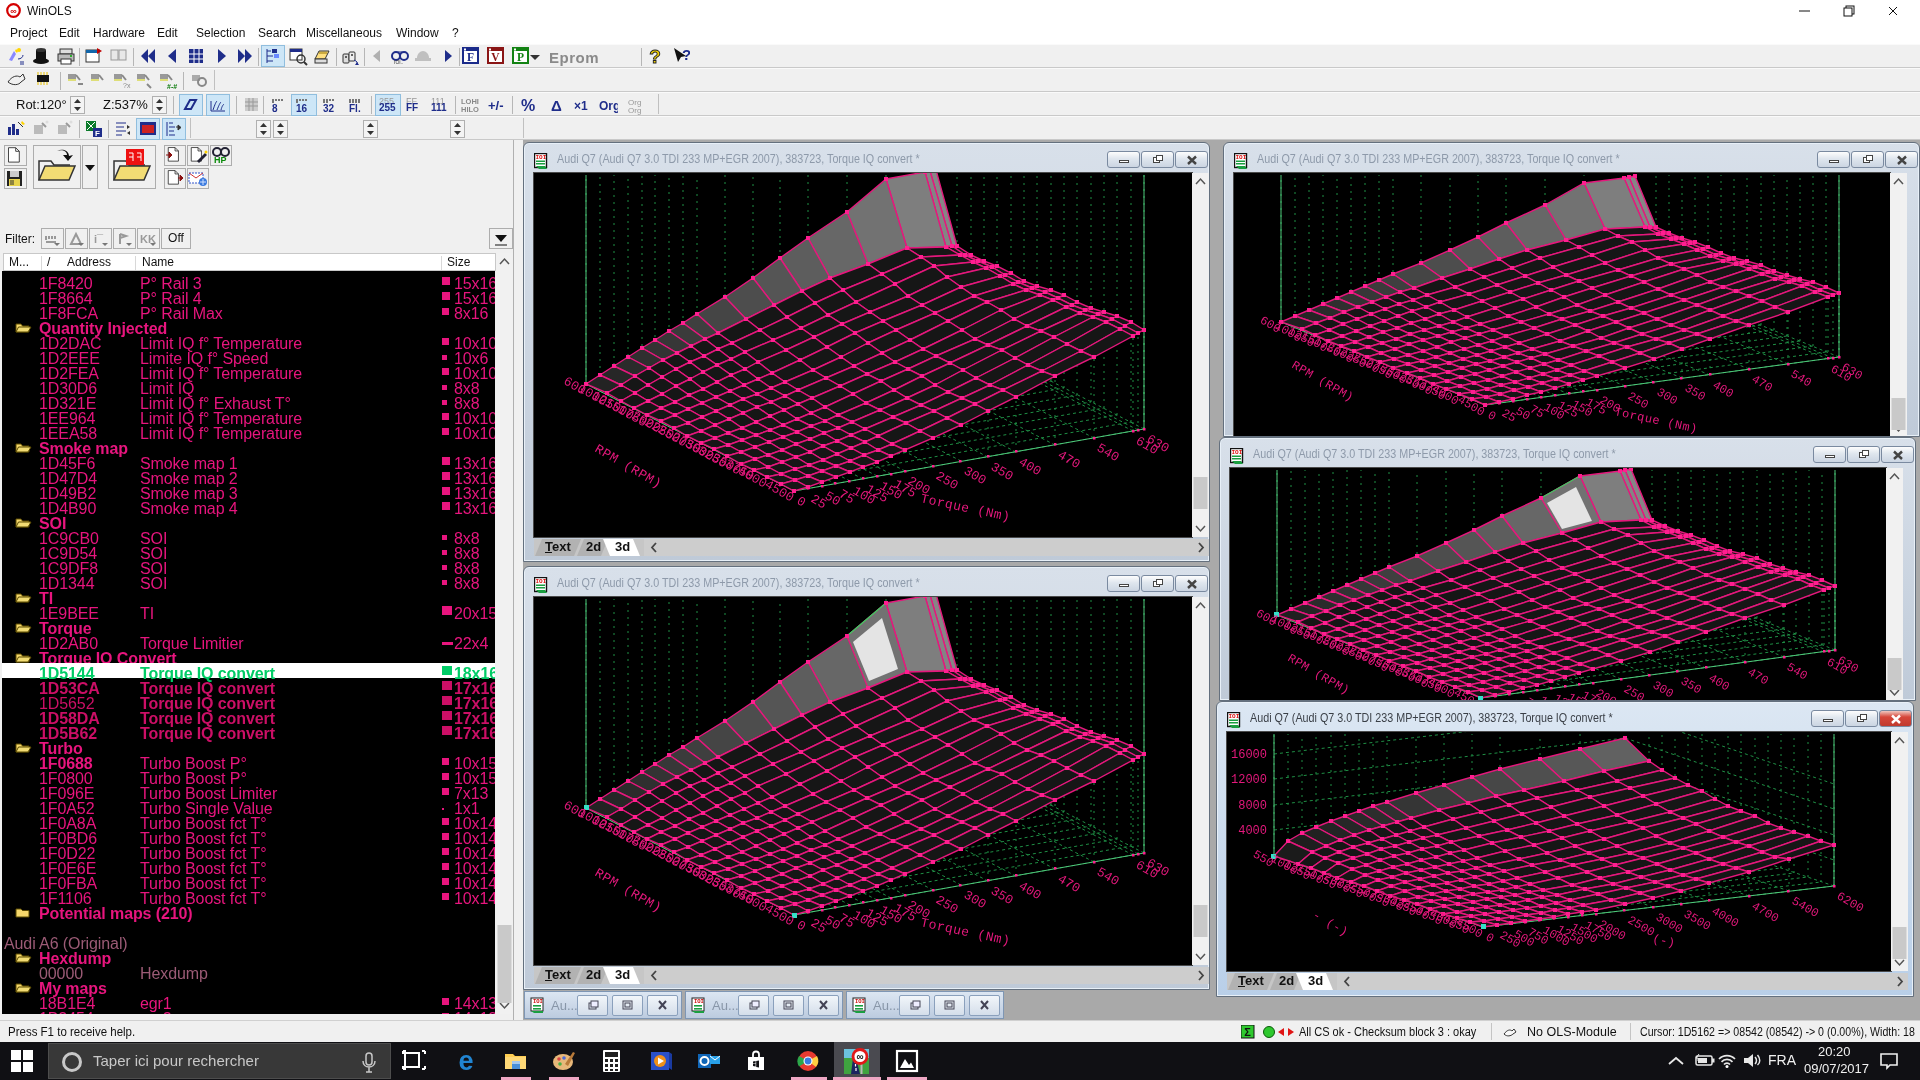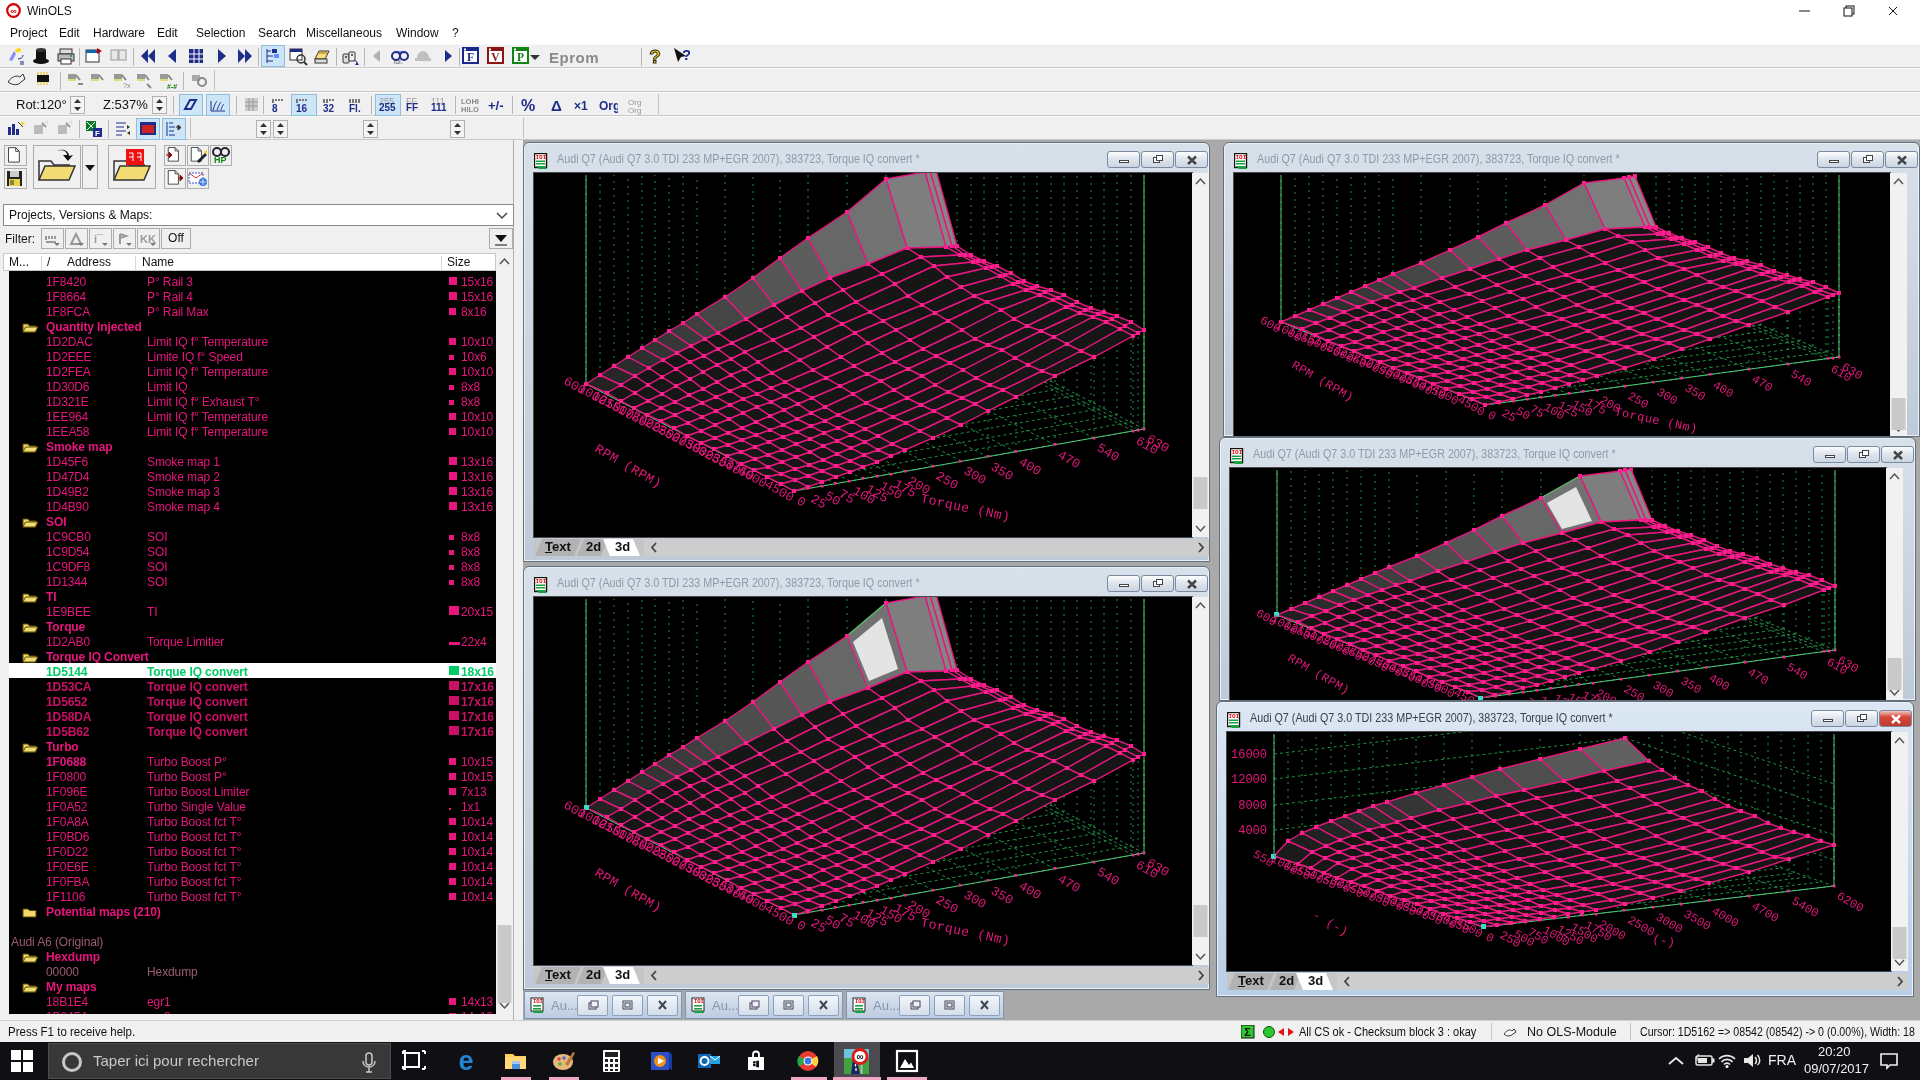--- a/index.html
+++ b/index.html
@@ -412,23 +412,20 @@
         <path d="M2 5l7 5 7-5" fill="none" stroke="#cc3333"></path>
         <circle cx="16" cy="14" r="4" fill="#3a7adf"></circle>
         <path d="M13 14h6M16 11v6" stroke="#cfe0ff"></path>
       </svg>
       <div class="abs" style="left:210px;top:5px;width:22px;height:21px;background:#f0f0f0;border:1px solid #adadad"></div>
       <svg width="22" height="21" style="position:absolute;left:210px;top:5px">
         <circle cx="7" cy="7" r="4" fill="none" stroke="#223" stroke-width="2"></circle>
         <circle cx="15" cy="7" r="4" fill="none" stroke="#223" stroke-width="2"></circle>
         <text x="4" y="18" font-size="9" font-weight="bold" fill="#0a8a0a">HP</text>
       </svg>
-      <div class="abs" style="left:3px;top:64px;width:511px;height:22px;background:#fff;border:1px solid #8a8a8a;font-size:12px;color:#111;line-height:20px;padding-left:5px">Projects, Versions &amp; Maps:<svg width="14" height="20" style="position:absolute;right:4px;top:0">
-          <path d="M2 8l5 5 5-5" fill="none" stroke="#444" stroke-width="1.5"></path>
-        </svg></div>
       <div class="abs" style="left:5px;top:92px;font-size:12px;color:#111">Filter:</div>
       <div class="abs" style="left:41px;top:88px;width:23px;height:21px;background:#f0f0f0;border:1px solid #adadad"></div>
       <svg width="18" height="18" style="position:absolute;left:43px;top:90px">
         <path d="M3 6v4M6 6v3M9 6v3M12 6v3M3 12h10" stroke="#999" stroke-width="2"></path>
         <path d="M11 13l3 3 3-3z" fill="#777"></path>
       </svg>
       <div class="abs" style="left:65px;top:88px;width:23px;height:21px;background:#f0f0f0;border:1px solid #adadad"></div>
       <svg width="18" height="18" style="position:absolute;left:67px;top:90px">
         <path d="M9 4L4 14h10z" fill="none" stroke="#999" stroke-width="2"></path>
         <path d="M11 13l3 3 3-3z" fill="#777"></path>
@@ -457,21 +454,21 @@
       <div class="abs" style="left:3px;top:113px;width:493px;height:18px;background:#fff;border:1px solid #c8c8c8;font-size:12px;color:#111">
         <div class="abs" style="left:5px;top:1px">M...</div>
         <div class="abs" style="left:43px;top:1px">/</div>
         <div class="abs" style="left:63px;top:1px">Address</div>
         <div class="abs" style="left:138px;top:1px">Name</div>
         <div class="abs" style="left:443px;top:1px">Size</div>
         <div class="abs" style="left:37px;top:2px;width:1px;height:14px;background:#d8d8d8"></div>
         <div class="abs" style="left:131px;top:2px;width:1px;height:14px;background:#d8d8d8"></div>
         <div class="abs" style="left:437px;top:2px;width:1px;height:14px;background:#d8d8d8"></div>
       </div>
-      <div class="abs" style="left:9px;top:131px;width:493px;height:743px;background:#000;overflow:hidden;font-size:12px;letter-spacing:-0.1px">
+      <div class="abs" style="left:2px;top:131px;width:493px;height:743px;background:#000;overflow:hidden;font-size:16px;letter-spacing:-0.1px">
         <div class="abs" style="left:37px;top:4px;color:#e8157e;font-weight:normal">1F8420</div>
         <div class="abs" style="left:138px;top:4px;color:#e8157e;font-weight:normal">P° Rail 3</div>
         <div class="abs" style="left:452px;top:4px;color:#e8157e;font-weight:normal">15x16</div>
         <div class="abs" style="left:440px;top:6px;width:8px;height:8px;background:#e8157e"></div>
         <div class="abs" style="left:37px;top:19px;color:#e8157e;font-weight:normal">1F8664</div>
         <div class="abs" style="left:138px;top:19px;color:#e8157e;font-weight:normal">P° Rail 4</div>
         <div class="abs" style="left:452px;top:19px;color:#e8157e;font-weight:normal">15x16</div>
         <div class="abs" style="left:440px;top:21px;width:8px;height:8px;background:#e8157e"></div>
         <div class="abs" style="left:37px;top:34px;color:#e8157e;font-weight:normal">1F8FCA</div>
         <div class="abs" style="left:138px;top:34px;color:#e8157e;font-weight:normal">P° Rail Max</div>
@@ -577,21 +574,21 @@
         <div class="abs" style="left:37px;top:379px;color:#e8157e;font-weight:bold">Torque IQ Convert</div>
         <div class="abs" style="left:0;top:392px;width:493px;height:15px;background:#fff"></div>
         <div class="abs" style="left:37px;top:394px;color:#00cc66;font-weight:bold">1D5144</div>
         <div class="abs" style="left:138px;top:394px;color:#00cc66;font-weight:bold">Torque IQ convert</div>
         <div class="abs" style="left:452px;top:394px;color:#00cc66;font-weight:bold">18x16</div>
         <div class="abs" style="left:440px;top:395px;width:10px;height:9px;background:#00cc66"></div>
         <div class="abs" style="left:37px;top:409px;color:#cc0f66;font-weight:bold">1D53CA</div>
         <div class="abs" style="left:138px;top:409px;color:#cc0f66;font-weight:bold">Torque IQ convert</div>
         <div class="abs" style="left:452px;top:409px;color:#cc0f66;font-weight:bold">17x16</div>
         <div class="abs" style="left:440px;top:410px;width:10px;height:9px;background:#cc0f66"></div>
-        <div class="abs" style="left:37px;top:424px;color:#cc0f66;font-weight:bold">1D5652</div>
+        <div class="abs" style="left:37px;top:424px;color:#cc0f66;font-weight:normal">1D5652</div>
         <div class="abs" style="left:138px;top:424px;color:#cc0f66;font-weight:bold">Torque IQ convert</div>
         <div class="abs" style="left:452px;top:424px;color:#cc0f66;font-weight:bold">17x16</div>
         <div class="abs" style="left:440px;top:425px;width:10px;height:9px;background:#cc0f66"></div>
         <div class="abs" style="left:37px;top:439px;color:#cc0f66;font-weight:bold">1D58DA</div>
         <div class="abs" style="left:138px;top:439px;color:#cc0f66;font-weight:bold">Torque IQ convert</div>
         <div class="abs" style="left:452px;top:439px;color:#cc0f66;font-weight:bold">17x16</div>
         <div class="abs" style="left:440px;top:440px;width:10px;height:9px;background:#cc0f66"></div>
         <div class="abs" style="left:37px;top:454px;color:#cc0f66;font-weight:bold">1D5B62</div>
         <div class="abs" style="left:138px;top:454px;color:#cc0f66;font-weight:bold">Torque IQ convert</div>
         <div class="abs" style="left:452px;top:454px;color:#cc0f66;font-weight:bold">17x16</div>

